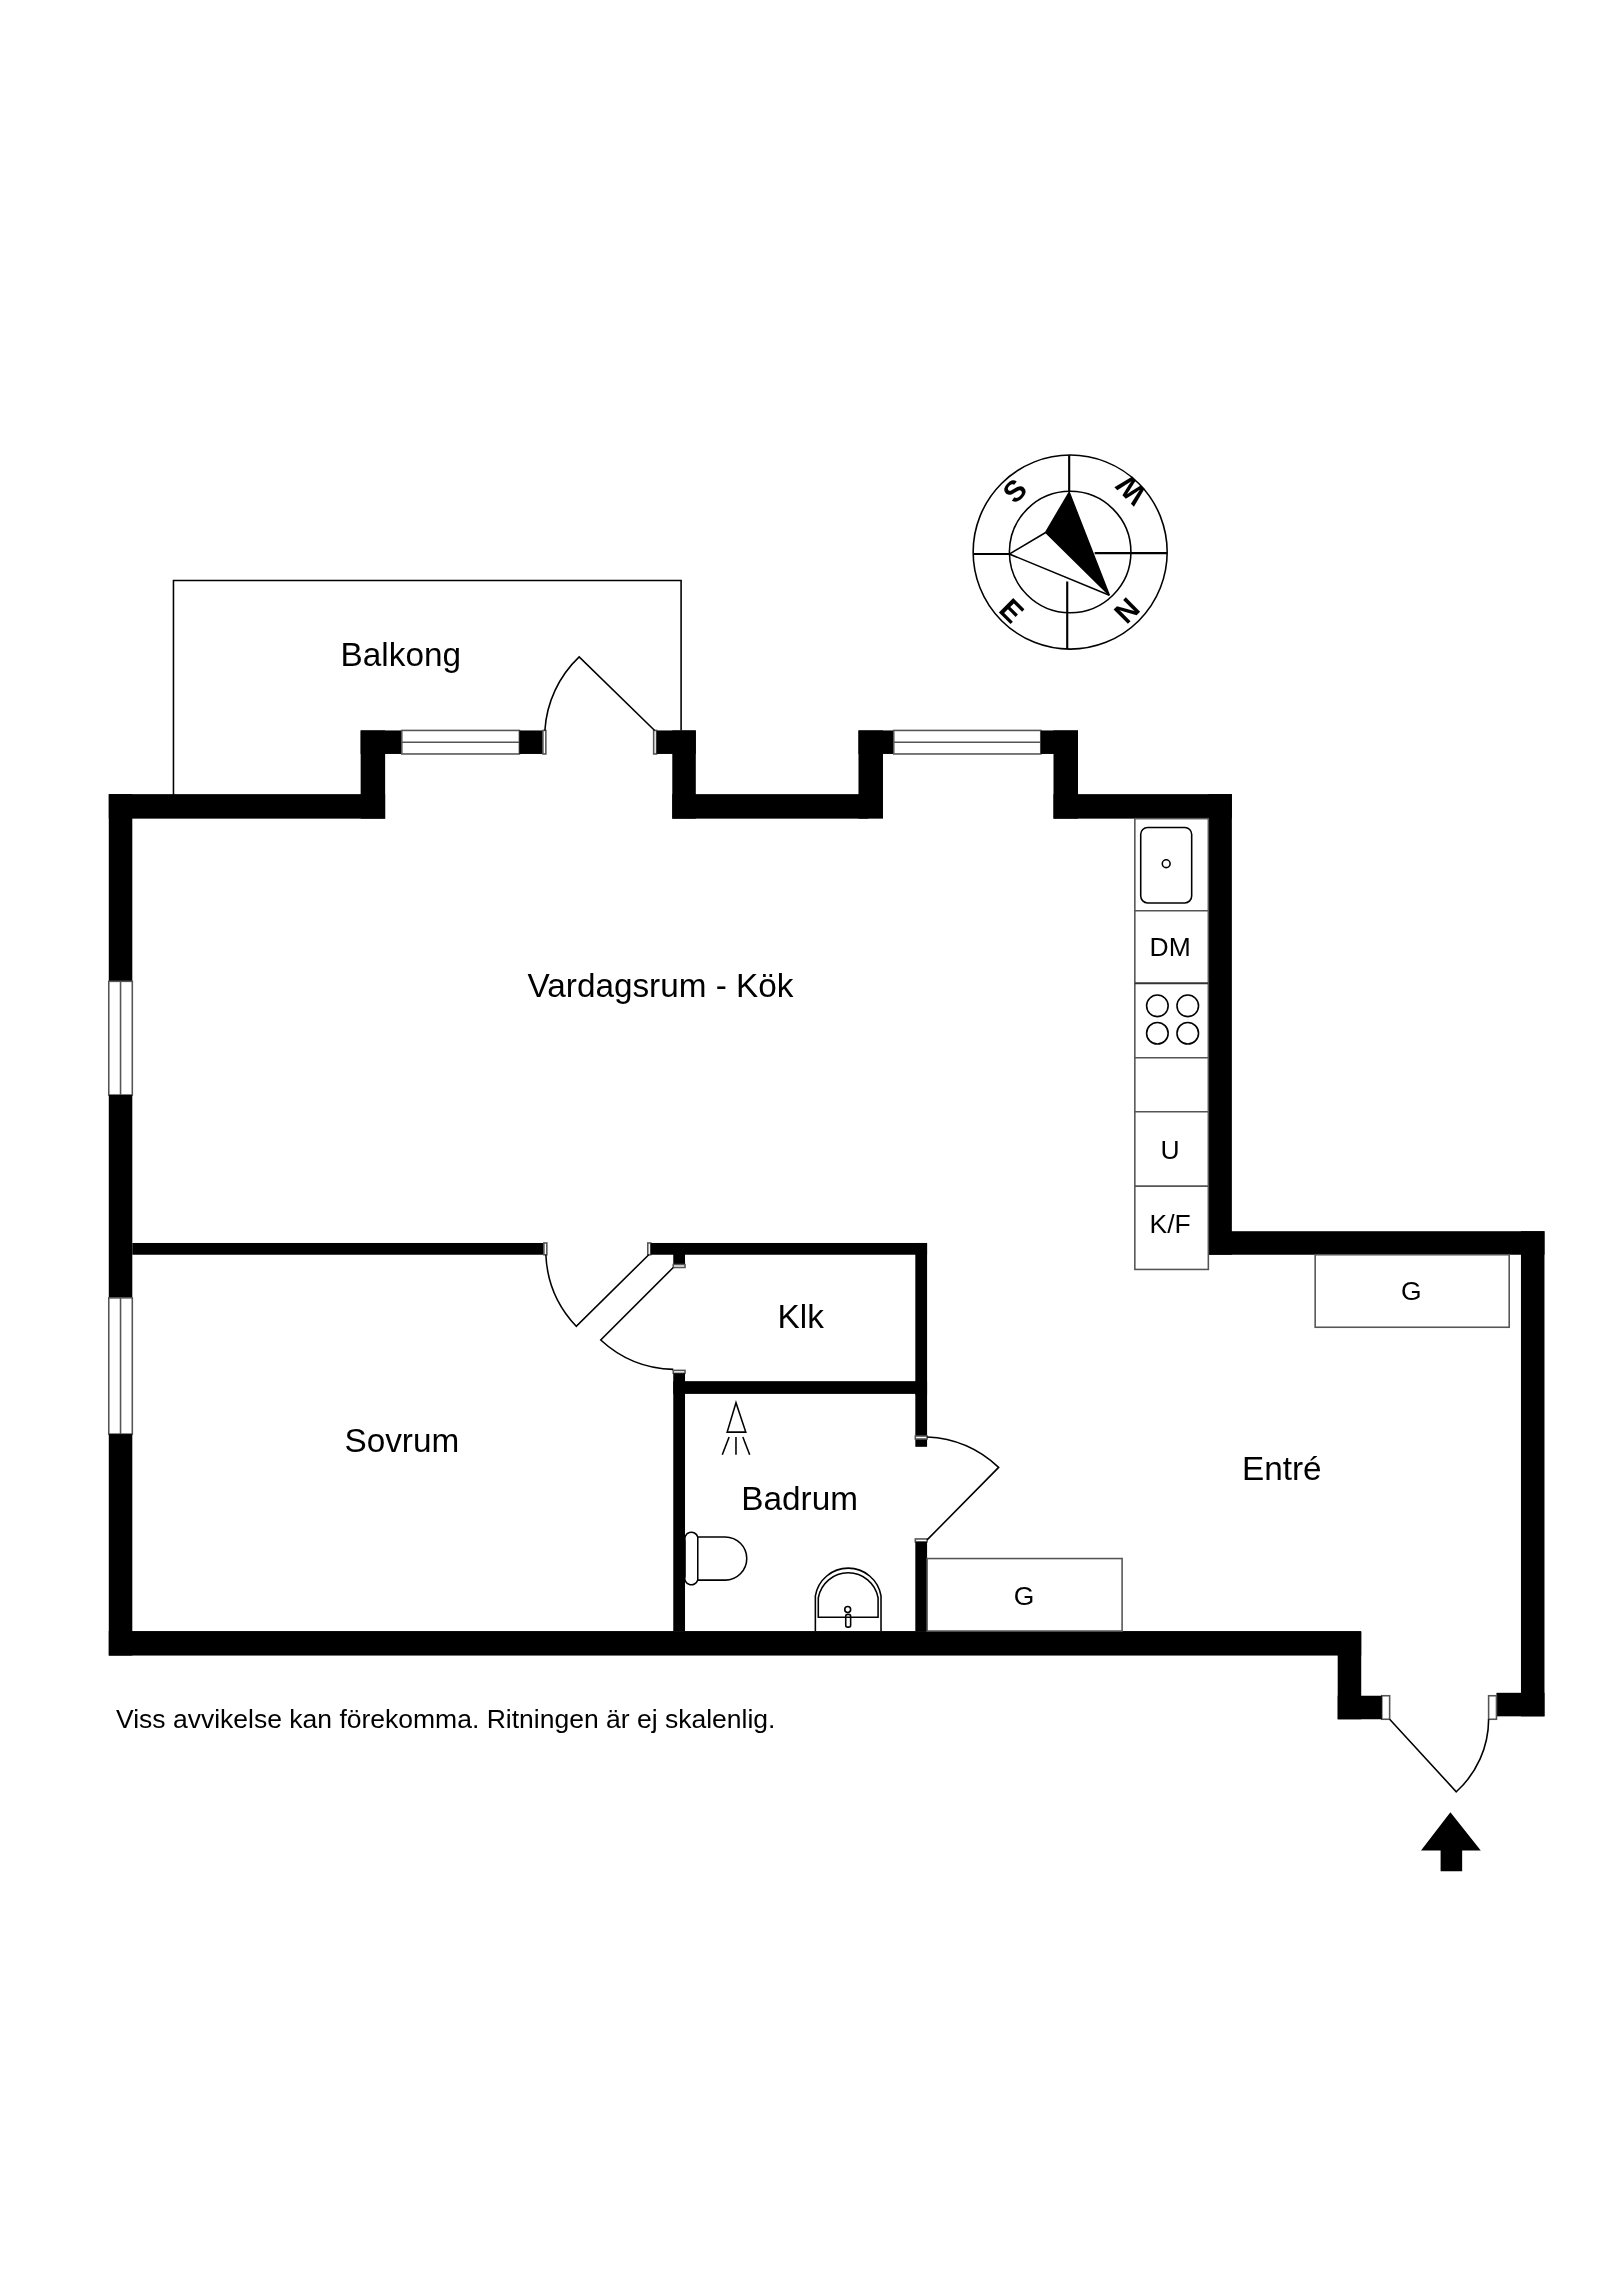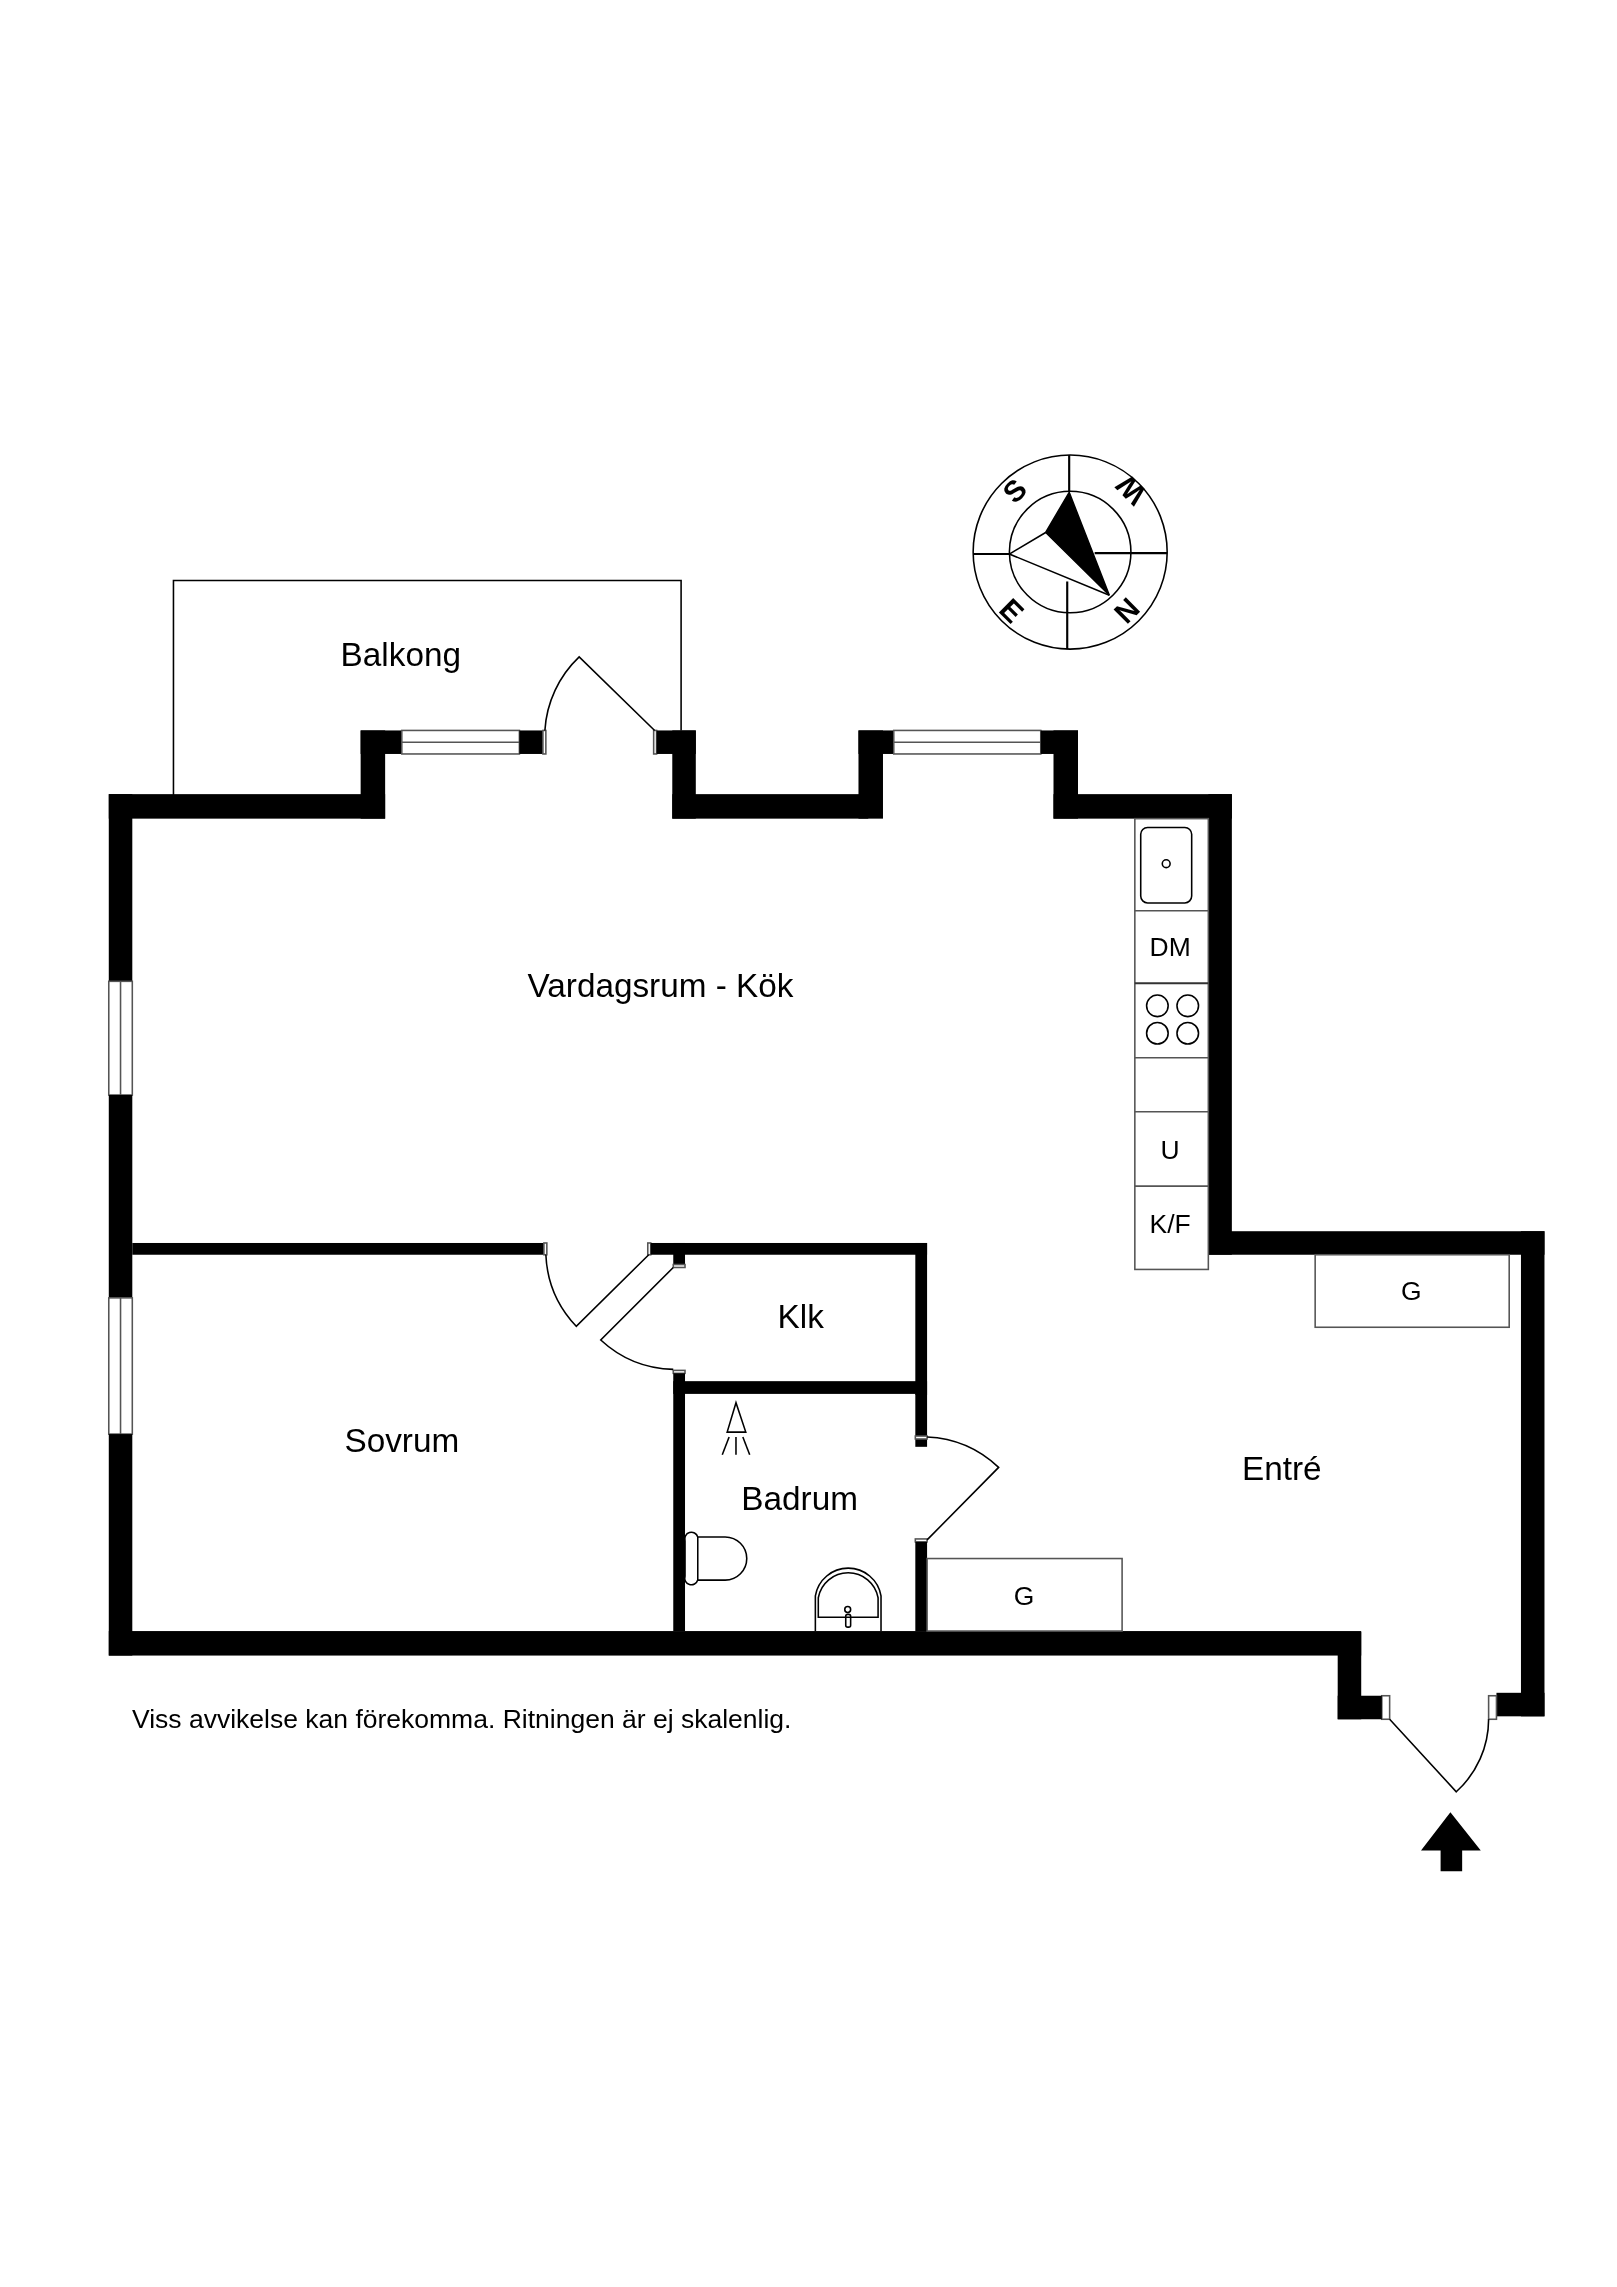--- a/index.html
+++ b/index.html
@@ -1,21 +1,21 @@
 <!DOCTYPE html>
 <html><head>
   <meta charset="utf-8">
   <style>
     html, body { margin: 0; padding: 0; background: #ffffff; }
     body { width: 1617px; height: 2288px; position: relative; overflow: hidden; }
     #plan { position: absolute; left: 0; top: 0; width: 1617px; height: 2288px; }
     .lbl { font-family: "Liberation Sans", sans-serif; fill: #000; }
     .room { font-size: 34px; }
     .fix { font-size: 27px; }
-    .note { font-family: "Liberation Sans", sans-serif; font-size: 26.5px; position: absolute; left: 132px; top: 1704px; color: #000; white-space: nowrap; }
+    .note { font-family: "Liberation Sans", sans-serif; font-size: 26.5px; position: absolute; left: 116px; top: 1704px; color: #000; white-space: nowrap; }
     .wall { fill: #000; }
     .thin { fill: none; stroke: #000; stroke-width: 1.6; }
     .thin-g { fill: #fff; stroke: #555; stroke-width: 1.6; }
     .win { fill: #fff; stroke: #555; stroke-width: 1.6; }
     .cmp { font-family: "Liberation Sans", sans-serif; font-weight: bold; font-size: 30px; fill: #000; }
   </style>
 </head>
 <body>
 
 <svg id="plan" viewBox="0 0 1650 2334" xmlns="http://www.w3.org/2000/svg">

